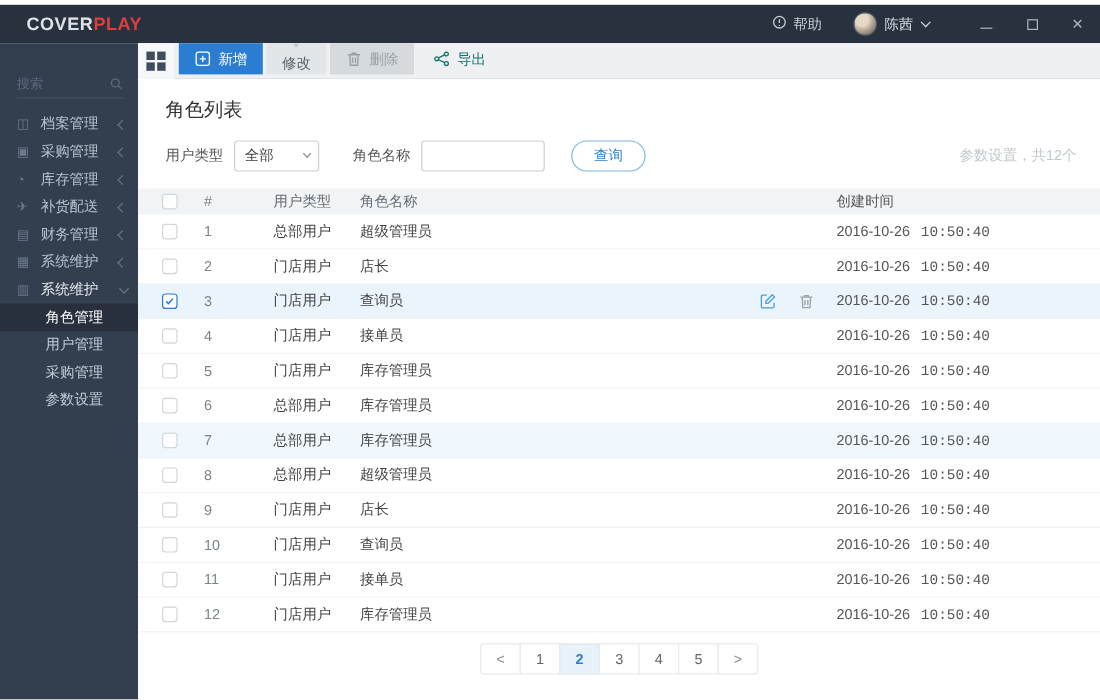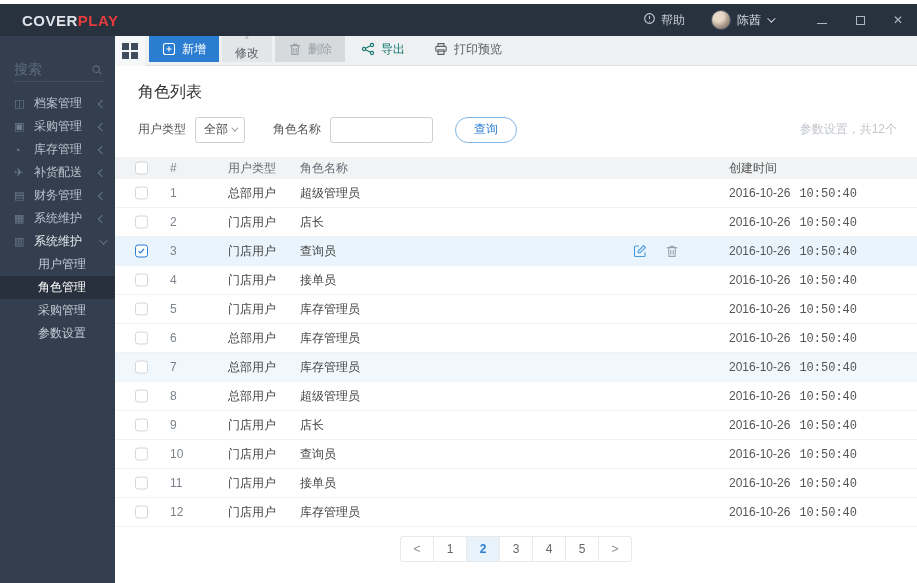--- a/index.html
+++ b/index.html
@@ -26,21 +26,21 @@
   .winctrl { display:flex; align-items:center; }
   .wbtn { width:38px; height:32px; display:flex; align-items:center; justify-content:center;
     color:#aeb6c0; cursor:pointer; font-size:12px; }
   .wbtn .min-glyph { width:10px; border-bottom:1.5px solid #aeb6c0; height:1px; margin-top:6px; }
   .wbtn .max-glyph { width:9px; height:9px; border:1.2px solid #aeb6c0; }
 
   
   .sidebar { position:absolute; left:0; top:36px; width:115px; bottom:0; background:#333f4f; }
   .side-search { margin:22px 12px 10px 14px; height:24px; display:flex; align-items:center;
     border-bottom:1px solid #425061; color:#5f6e80; cursor:text; }
-  .side-search .ph { flex:1; font-size:14px; color:#5c6a7c; }
+  .side-search .ph { flex:1; font-size:11px; color:#5c6a7c; }
   .side-search svg { width:12px; height:12px; stroke:#5c6a7c; fill:none; stroke-width:1.3; }
   .side-item { height:23px; display:flex; align-items:center; padding:0 10px 0 14px;
     color:#b9c3ce; cursor:pointer; }
   .side-item .s-icon { width:14px; font-size:11px; color:#6b7a8c; margin-right:6px; }
   .side-item .s-label { flex:1; font-size:12px; }
   .side-item .chev { color:#667588; }
   .side-item.expanded { color:#e6ebf0; }
   .side-sub { height:23px; display:flex; align-items:center; padding-left:38px;
     color:#c3ccd6; cursor:pointer; }
   .side-sub.active { background:#27303c; color:#ffffff; }
@@ -60,21 +60,21 @@
   .tb-btn.normal { background:#e3e6e9;flex-direction:column; }
   .tb-btn.muted { background:#d6dadd; color:#98a0a7; }
   .tb-btn.disabled { color:#0f766e; cursor:default; }
   .tb-btn.plain { background:transparent; }
 
   
   .content { position:absolute; left:115px; top:66px; right:0; bottom:0; background:#fff; }
   .page-title { margin:16px 0 0 23px; font-size:16px; font-weight:normal; color:#333; }
   .filters { display:flex; align-items:center; margin:13px 0 0 23px; height:27px; }
   .flabel { color:#555; margin-right:9px; }
-  .select { width:50px; height:26px; border:1px solid #ccd1d6; border-radius:3px; background:#fff;
+  .select { width:71px; height:26px; border:1px solid #ccd1d6; border-radius:3px; background:#fff;
     display:flex; align-items:center; padding:0 8px; cursor:pointer; margin-right:28px; color:#444; }
   .select .val { flex:1; }
   .select .chev { color:#8a9097; width:5px; height:5px; }
   .tinput { width:103px; height:26px; border:1px solid #ccd1d6; border-radius:3px; padding:0 8px;
     font:inherit; color:#444; outline:none; margin-right:22px; }
   .query-btn { width:62px; height:26px; border:1px solid #7eb6e8; border-radius:14px; background:#fff;
     color:#2a7dd1; font:inherit; cursor:pointer; }
   .load-status { margin-left:auto; margin-right:20px; color:#c2c7cc; font-size:12px; }
 
   
@@ -82,21 +82,21 @@
   .thead { position:relative; height:22px; background:#f1f3f5; color:#646c74; }
   .trow { position:relative; height:29px; border-bottom:1px solid #f1f2f3; background:#fff; }
   .trow.selected { background:#e9f4fc; }
   .trow.hovered { background:#f0f8fd; }
   .cell { position:absolute; top:50%; transform:translateY(-50%); white-space:nowrap; }
   .c-check { left:20px; }
   .c-idx { left:55px; color:#7c838a; }
   .c-type { left:113px; }
   .c-role { left:185px; }
   .c-actions { left:518px; display:flex; gap:18px; align-items:center; }
-  .c-date { left:614px; color:#555; }
+  .c-date { left:582px; color:#555; }
   .c-date .time { margin-left:9px;font-family:Liberation Mono, monospace; }
   .checkbox { width:13px; height:13px; border:1px solid #d2d6da; border-radius:3px; background:#fff;
     cursor:pointer; display:flex; align-items:center; justify-content:center; }
   .checkbox.checked { border-color:#2a7dd1; }
   .checkbox svg { width:11px; height:11px; }
   .act-icon { width:14px; height:14px; cursor:pointer; }
   .act-icon svg { width:14px; height:14px; fill:none; stroke-width:1.1; }
   .act-edit svg { stroke:#4a9ade; }
   .act-del svg { stroke:#9aa2aa; }
 
@@ -183,25 +183,25 @@
         <div class="side-item">
           <span class="s-icon">▦</span>
           <span class="s-label">系统维护</span>
           <i class="chev left"></i>
         </div>
         <div class="side-item expanded">
           <span class="s-icon">▥</span>
           <span class="s-label">系统维护</span>
           <i class="chev down"></i>
         </div>
+        <div class="side-sub active">
+          <span>角色管理</span>
+        </div>
         <div class="side-sub">
           <span>用户管理</span>
-        </div>
-        <div class="side-sub active">
-          <span>角色管理</span>
         </div>
         <div class="side-sub">
           <span>采购管理</span>
         </div>
         <div class="side-sub">
           <span>参数设置</span>
         </div>
       </nav>
   </div>
 
@@ -238,28 +238,20 @@
         </div>
         <div class="tb-btn disabled">
           <svg viewBox="0 0 14 14">
             <circle cx="3" cy="7" r="1.6"></circle>
             <circle cx="11" cy="3" r="1.6"></circle>
             <circle cx="11" cy="11" r="1.6"></circle>
             <path d="M4.5 6.2l5-2.4M4.5 7.8l5 2.4"></path>
           </svg>
           <span>导出</span>
         </div>
-        <div class="tb-btn plain">
-          <svg viewBox="0 0 14 14">
-            <path d="M4 4.4V1.6h6v2.8"></path>
-            <rect x="1.8" y="4.4" width="10.4" height="4.8" rx="1"></rect>
-            <path d="M4 7.8h6v4.6H4z"></path>
-          </svg>
-          <span>打印预览</span>
-        </div>
       </div>
   </div>
 
   <div class="content">
     <h1 class="page-title">角色列表</h1>
 
     <div class="filters">
       <span class="flabel">用户类型</span>
       <div class="select">
         <span class="val">全部</span>

